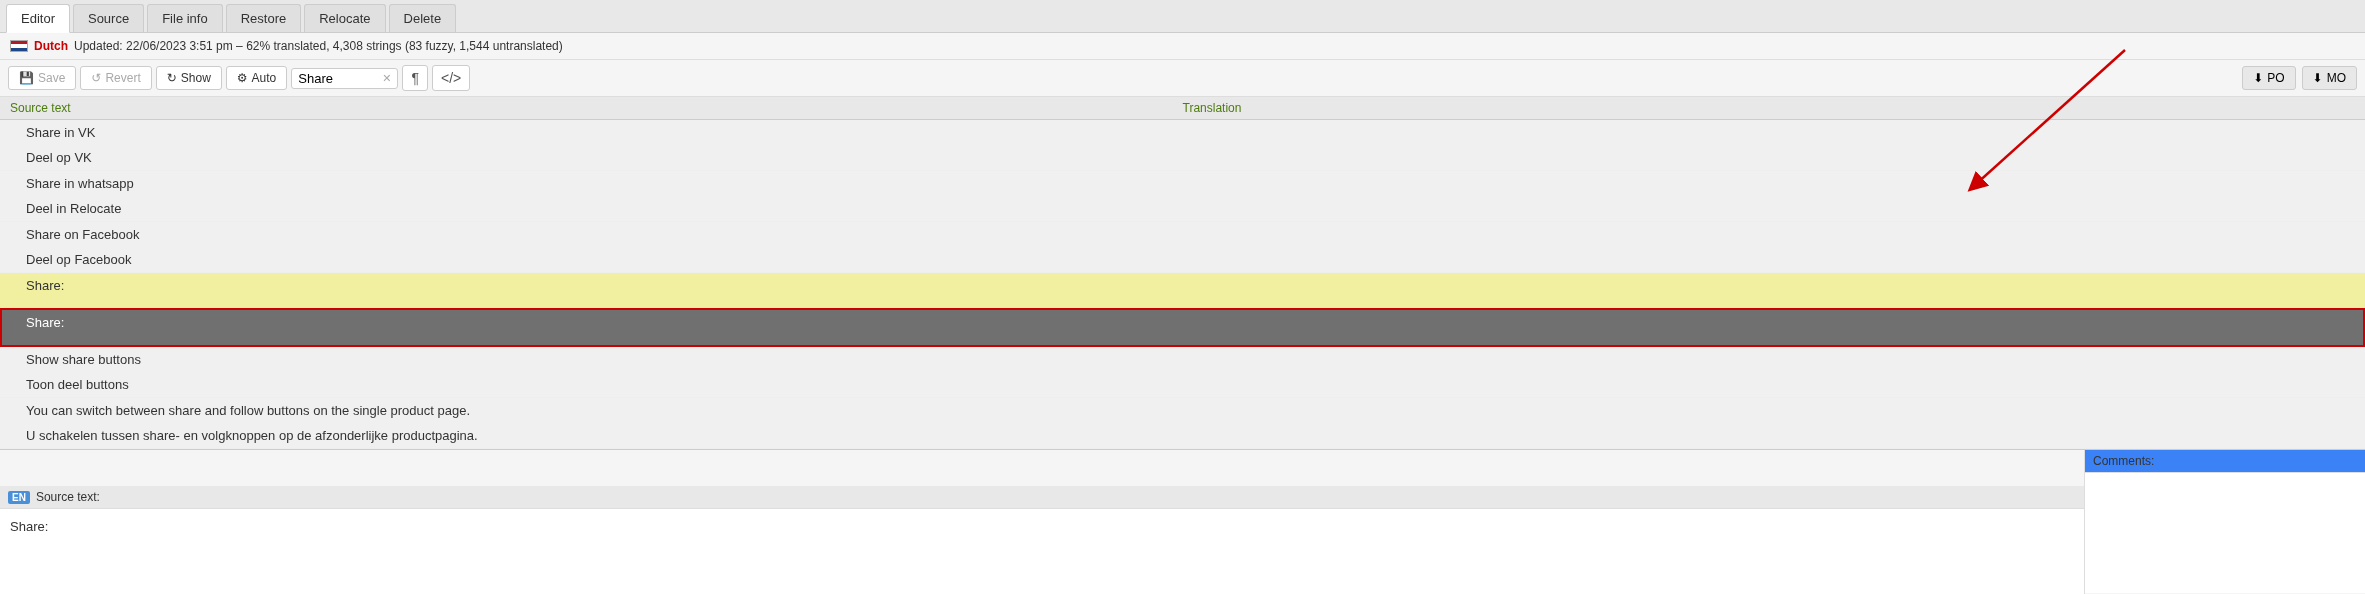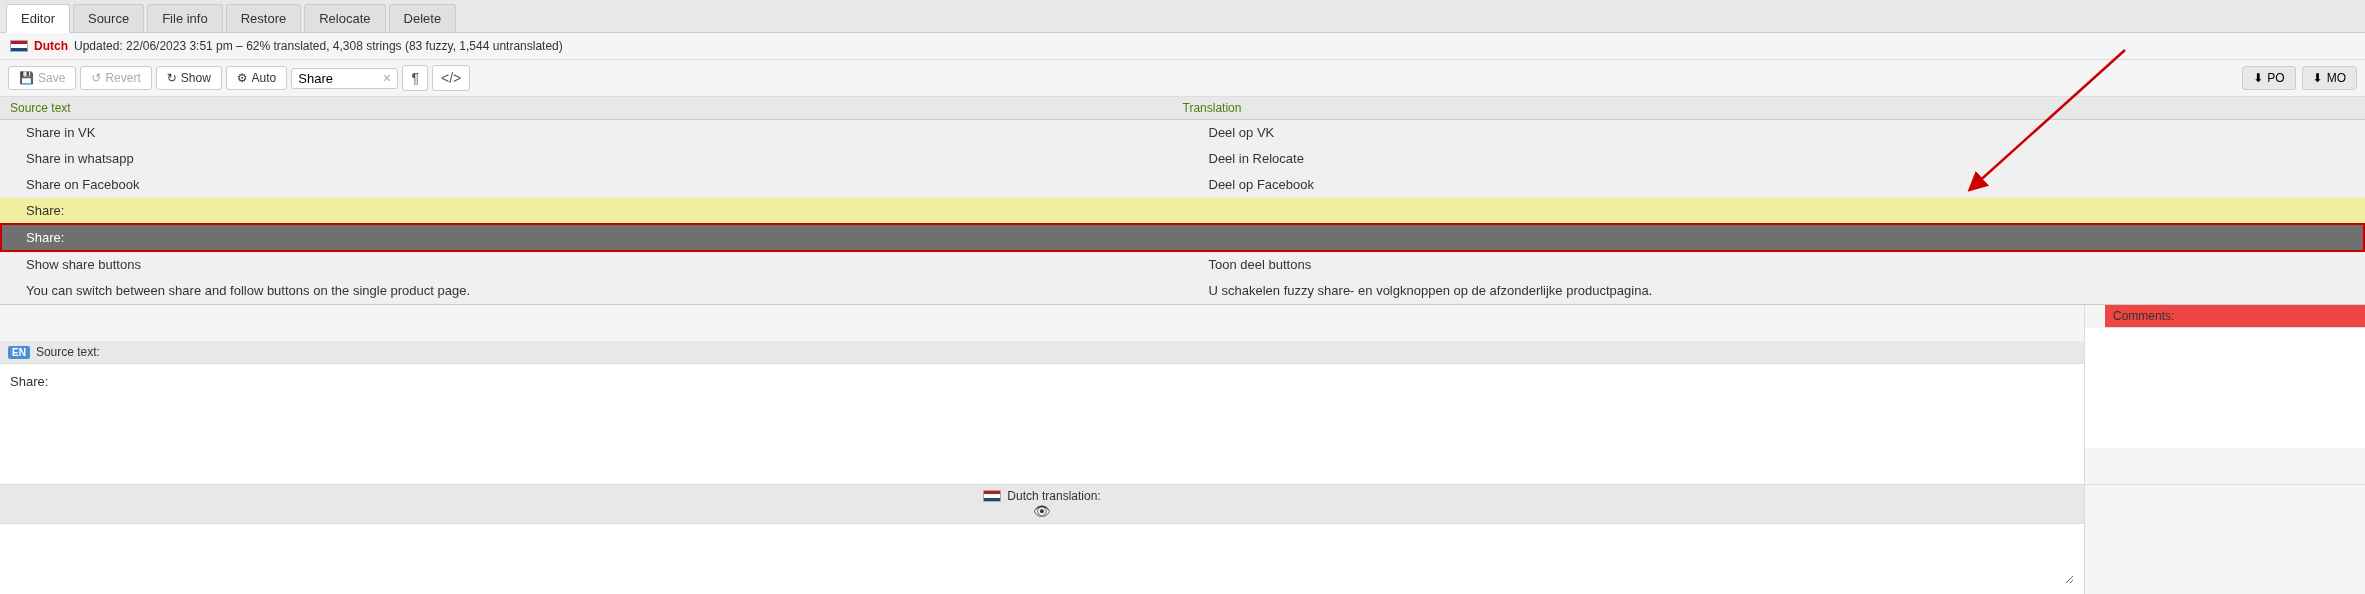--- a/index.html
+++ b/index.html
@@ -22,36 +22,36 @@
     .share-input-wrap { display: flex; align-items: center; border: 1px solid #ccc; border-radius: 3px; background: #fff; padding: 2px 6px; gap: 4px; }
     .share-input-wrap input { border: none; outline: none; font-size: 13px; width: 80px; background: transparent; }
     .share-clear { color: #aaa; cursor: pointer; font-size: 11px; }
     .toolbar-icon-btn { padding: 4px 8px; background: #fff; border: 1px solid #ccc; border-radius: 3px; cursor: pointer; font-size: 14px; color: #555; }
     .toolbar-right { margin-left: auto; display: flex; gap: 6px; align-items: center; }
     .toolbar-right-btn { padding: 4px 10px; background: #e8e8e8; border: 1px solid #ccc; border-radius: 3px; cursor: pointer; font-size: 12px; display: flex; align-items: center; gap: 4px; }
 
     
     .table-header { display: grid; grid-template-columns: 1fr 1fr; background: #e8e8e8; border-bottom: 1px solid #ccc; padding: 4px 10px; }
     .table-header span { font-size: 12px; color: #4d7c0f; }
-    .table-row { display: grid; grid-template-columns: 1fr 1fr; border-bottom: 1px solid #eee; }
+    .table-row { display: grid; grid-template-columns: 1fr; border-bottom: 1px solid #eee; }
     .table-cell { padding: 5px 26px; font-size: 13px; }
 
     
     .table-row.selected-light { background: #f0f0a0; border: none; }
     .table-row.selected-dark { background: #707070; color: #fff; border: 2px solid #c00; }
     .table-row.selected-dark .table-cell { padding: 5px 24px; }
 
     
     .editor-section { display: flex; background: #f5f5f5; border-top: 1px solid #ccc; }
     .source-panel { flex: 1; border-right: 1px solid #ddd; }
     .source-header { background: #e8e8e8; border-bottom: 1px solid #ddd; padding: 4px 8px; font-size: 12px; display: flex; align-items: center; gap: 6px; margin-top: 36px; }
     .en-badge { background: #4a90d9; color: #fff; font-size: 10px; padding: 1px 4px; border-radius: 2px; font-weight: bold; }
     .source-content { padding: 10px; min-height: 120px; background: #fff; font-size: 13px; color: #333; }
     .comments-panel { width: 280px; }
-    .comments-header { background: #ef4444; border-bottom: 1px solid #ddd; padding: 4px 8px; font-size: 12px; margin-left: 20px; }
+    .comments-header { background: #3b82f6; border-bottom: 1px solid #ddd; padding: 4px 8px; font-size: 12px; }
     .comments-content { padding: 10px; min-height: 120px; background: #fff; }
 
     
     .translation-section { display: flex; }
     .translation-panel { flex: 1; border-right: 1px solid #ddd; border-top: 1px solid #ddd; }
     .translation-header { background: #e8e8e8; border-bottom: 1px solid #ddd; padding: 4px 8px; font-size: 12px; display: flex; align-items: center; justify-content: space-between; flex-direction: column; }
     .translation-content { padding: 10px; min-height: 60px; background: #fff; font-size: 13px; }
     .translation-right { width: 280px; border-top: 1px solid #ddd; background: #f5f5f5; }
     .eye-icon { font-size: 14px; cursor: pointer; }
   </style>
@@ -142,21 +142,21 @@
       <div class="table-cell"></div>
     </div>
 
     <div class="table-row">
       <div class="table-cell">Show share buttons</div>
       <div class="table-cell">Toon deel buttons</div>
     </div>
 
     <div class="table-row">
       <div class="table-cell">You can switch between share and follow buttons on the single product page.</div>
-      <div class="table-cell">U schakelen fuzzy share- en volgknoppen op de afzonderlijke productpagina.</div>
+      <div class="table-cell">U schakelen tussen share- en volgknoppen op de afzonderlijke productpagina.</div>
     </div>
   </div>
 
   <svg style="position:absolute; top:40px; right:120px; width:320px; height:160px; pointer-events:none; overflow:visible; z-index:10;">
     <defs>
       <marker id="arrowhead" markerWidth="8" markerHeight="8" refX="4" refY="4" orient="auto">
         <path d="M0,0 L0,8 L8,4 Z" fill="#cc0000"></path>
       </marker>
     </defs>
     <line x1="200" y1="10" x2="50" y2="145" stroke="#cc0000" stroke-width="2.5" marker-end="url(#arrowhead)"></line>

